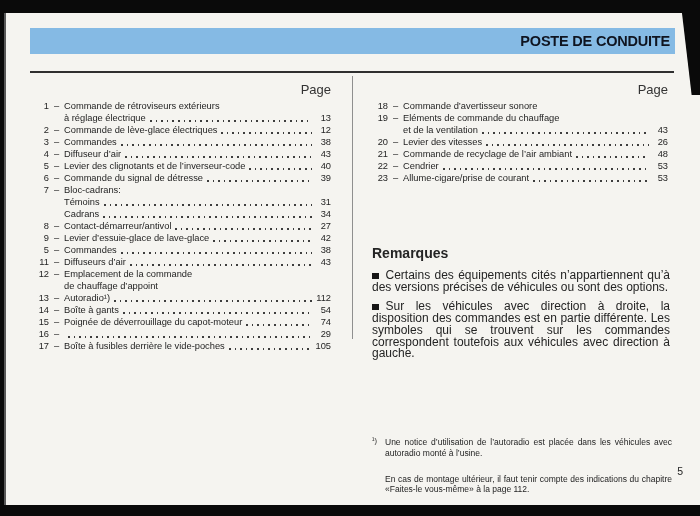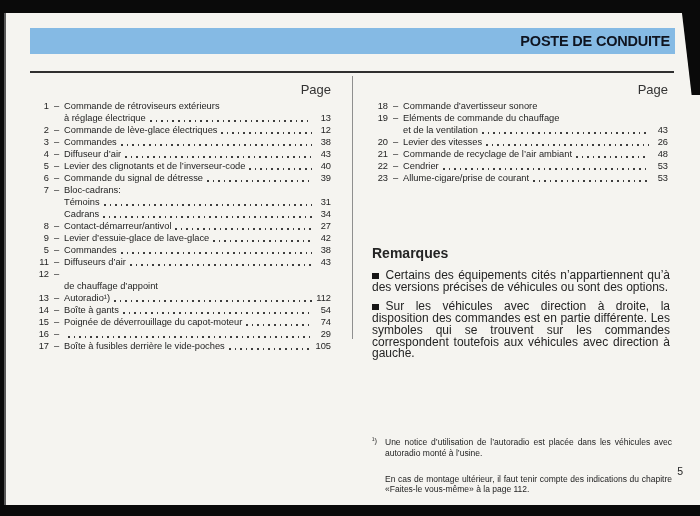--- a/index.html
+++ b/index.html
@@ -192,20 +192,21 @@
       <div class="toc-line">
     <span class="toc-num">11</span>
     <span class="toc-dash">–</span>
     <span class="toc-label">Diffuseurs d’air</span>
     <span class="toc-leader"></span>
     <span class="toc-page">43</span>
   </div>
       <div class="toc-line">
     <span class="toc-num">12</span>
     <span class="toc-dash">–</span>
+    <span class="toc-label">Emplacement de la commande</span>
 
   </div>
       <div class="toc-line">
     <span class="toc-num"></span>
     <span class="toc-dash"></span>
     <span class="toc-label">de chauffage d’appoint</span>
 
   </div>
       <div class="toc-line">
     <span class="toc-num">13</span>

